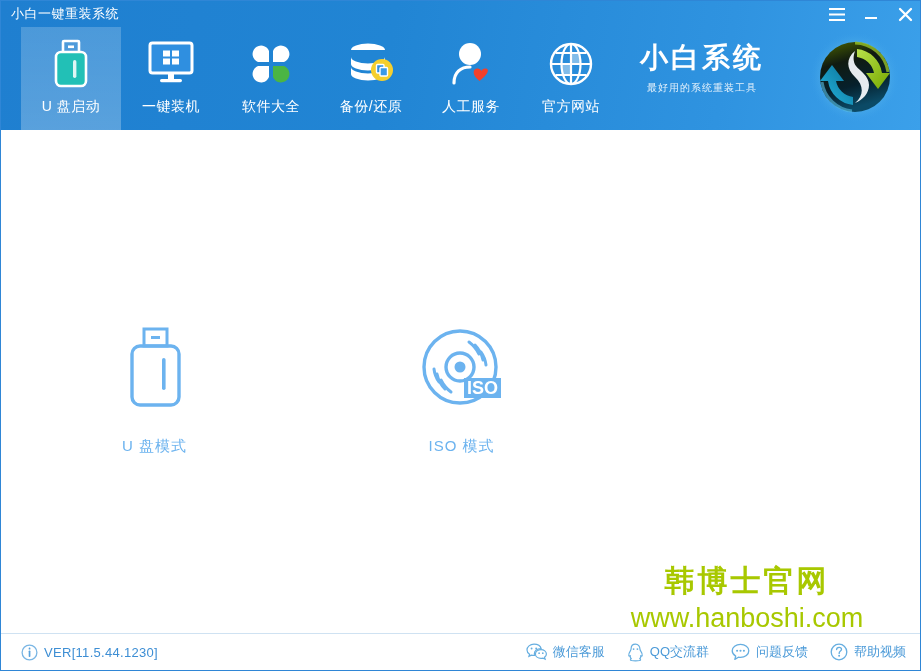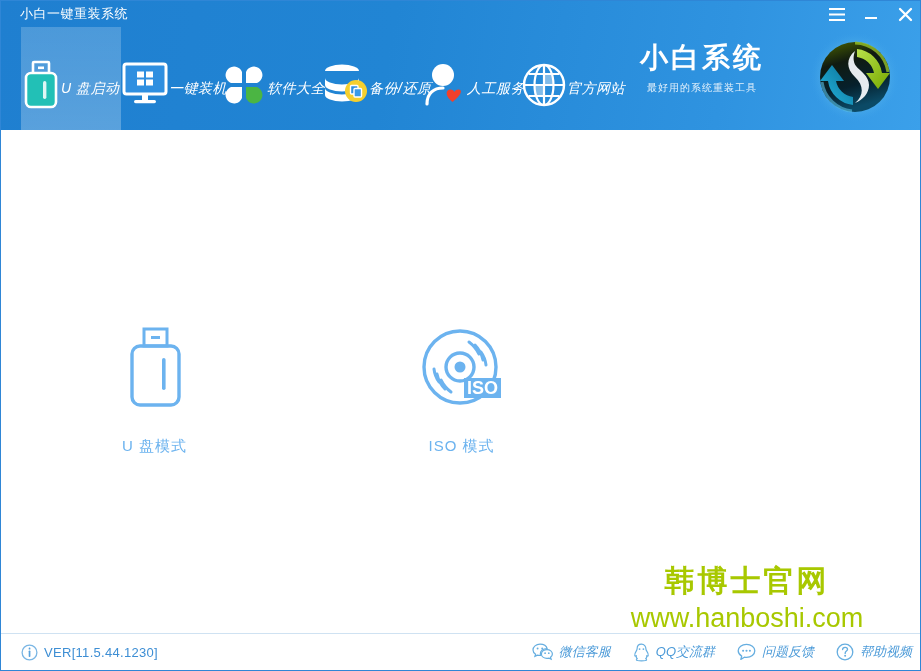--- a/index.html
+++ b/index.html
@@ -39,21 +39,20 @@
     width: 921px;
     height: 26px;
   }
   .win-title {
     position: absolute;
     left: 10px; top: 4px;
     font-size: 13px;
     color: #ffffff;
     letter-spacing: 0.5px;
     white-space: nowrap;
-    margin-left: 9px;
   }
   .win-buttons {
     position: absolute;
     right: 0; top: 0;
     height: 26px;
     display: flex;
     align-items: center;
   }
   .win-btn {
     width: 34px;
@@ -70,27 +69,27 @@
     position: absolute;
     left: 20px; top: 26px;
     height: 103px;
     display: flex;
     align-items: stretch;
   }
   .nav-item {
     width: 100px;
     height: 103px;
     display: flex;
+    flex-direction: column;
     align-items: center;
     justify-content: flex-start;
     padding-top: 12px;
     box-sizing: border-box;
     cursor: pointer;
     position: relative;
-    font-style: italic;
   }
   .nav-item.active {
     background: linear-gradient(180deg, rgba(255,255,255,0.20) 0%, rgba(255,255,255,0.24) 70%, rgba(255,255,255,0.26) 100%);
   }
   .nav-icon {
     height: 50px;
     display: flex;
     align-items: center;
     justify-content: center;
   }
@@ -207,25 +206,24 @@
     margin-left: 20px;
     gap: 6px;
   }
   .ver-text {
     font-size: 13px;
     color: #3d8ed4;
     letter-spacing: 0.3px;
   }
   .footer-links {
     position: absolute;
-    right: 10px;
+    right: 16px;
     display: flex;
     align-items: center;
     gap: 22px;
-    font-style: italic;
   }
   .flink {
     display: flex;
     align-items: center;
     gap: 6px;
     cursor: pointer;
   }
   .flink-label {
     font-size: 13px;
     color: #4b9ad8;

